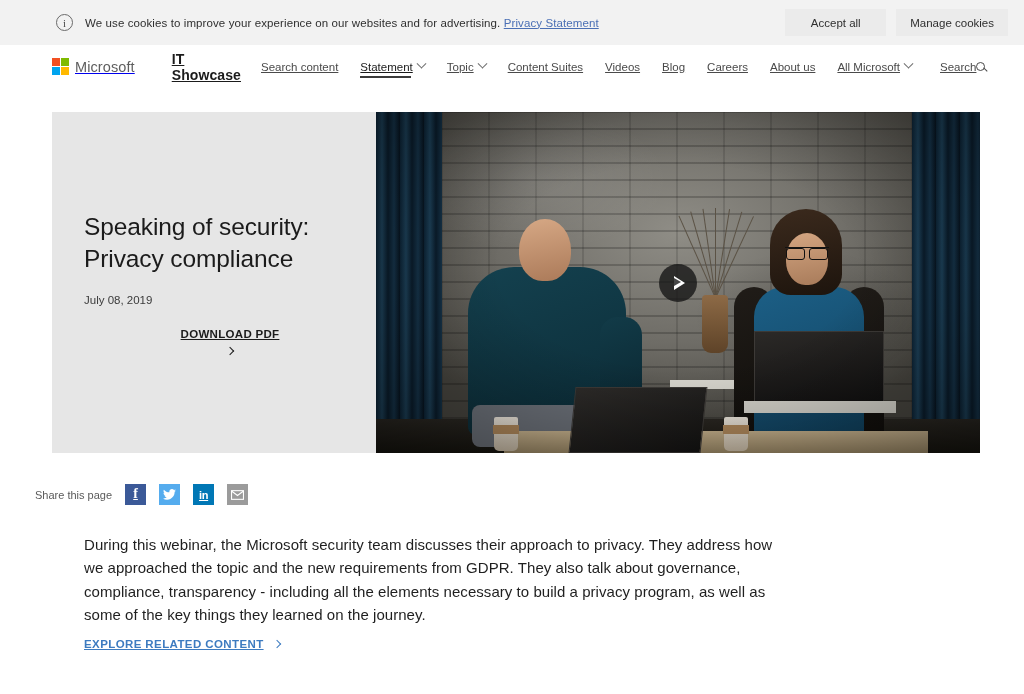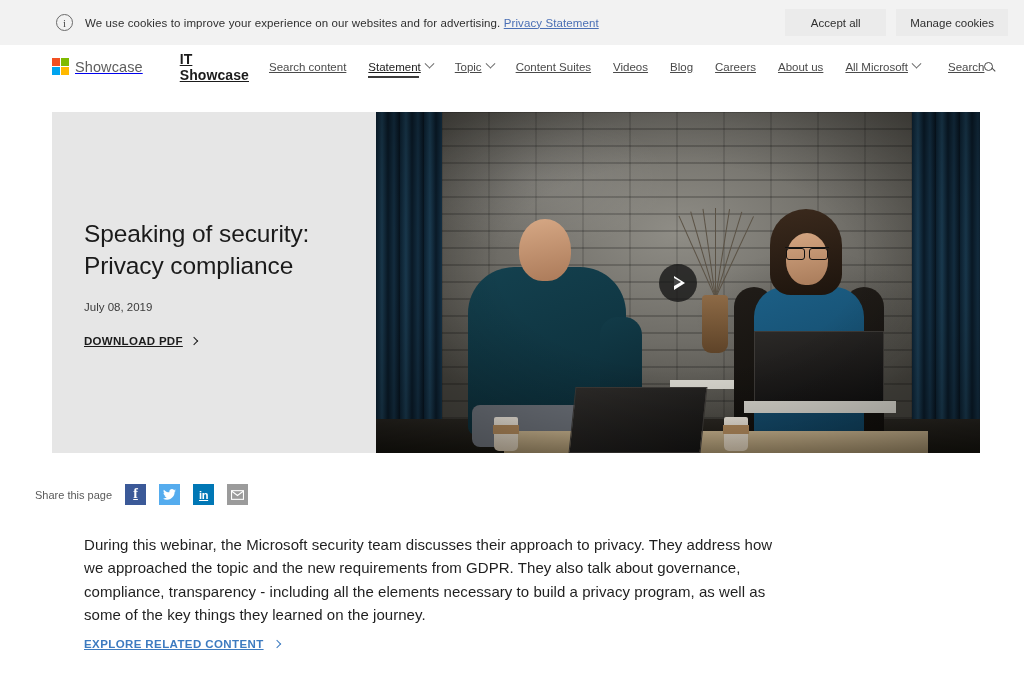--- a/index.html
+++ b/index.html
@@ -127,21 +127,21 @@
     font-size: 24.5px; color: #1b1b1b; font-weight: normal;
     line-height: 1.3; letter-spacing: -.1px;
     margin-bottom: 19px; max-width: 250px;
   }
   .hero-date {
     font-size: 11.5px; color: #3b3b3b; margin-bottom: 22px;
   }
   .hero-cta {
     font-size: 11.5px; color: #1b1b1b; font-weight: bold;
     letter-spacing: .3px; cursor: pointer;
-    display: inline-flex; align-items: center; gap: 8px;
+    display: inline-flex; align-items: center; gap: 8px; flex-direction: column;
   }
   .arrow-r {
     display: inline-block; width: 6px; height: 6px;
     border-top: 1.3px solid #1b1b1b; border-right: 1.3px solid #1b1b1b;
     transform: rotate(45deg);
   }
 
   
   .hero-video {
     width: 604px; height: 341px;
@@ -378,21 +378,21 @@
 </div>
 
 <div class="navbar">
   <a class="ms-logo-wrap" href="#">
     <span class="ms-squares">
       <i class="sq-r"></i>
         <i class="sq-g"></i>
         <i class="sq-b"></i>
         <i class="sq-y"></i>
     </span>
-    <span class="ms-word">Showcase</span>
+    <span class="ms-word">Microsoft</span>
   </a>
   <span class="nav-divider"></span>
   <a class="brand-name" href="#">IT Showcase</a>
 
   <div class="nav-links">
     <a class="nav-item" href="#">
       <span>Search content</span>
     </a>
     <a class="nav-item active" href="#">
       <span>Statement</span>

